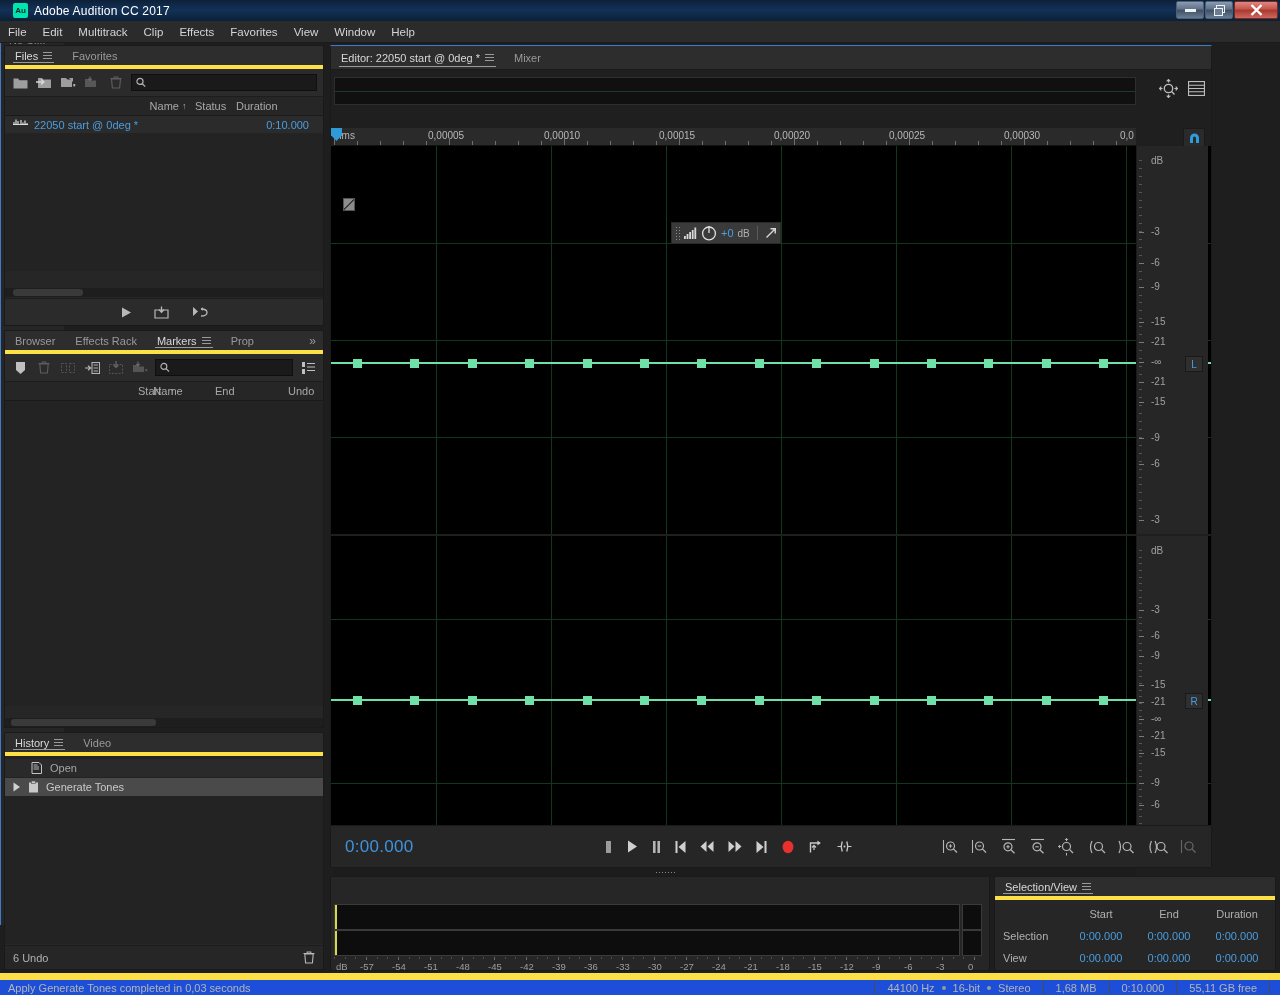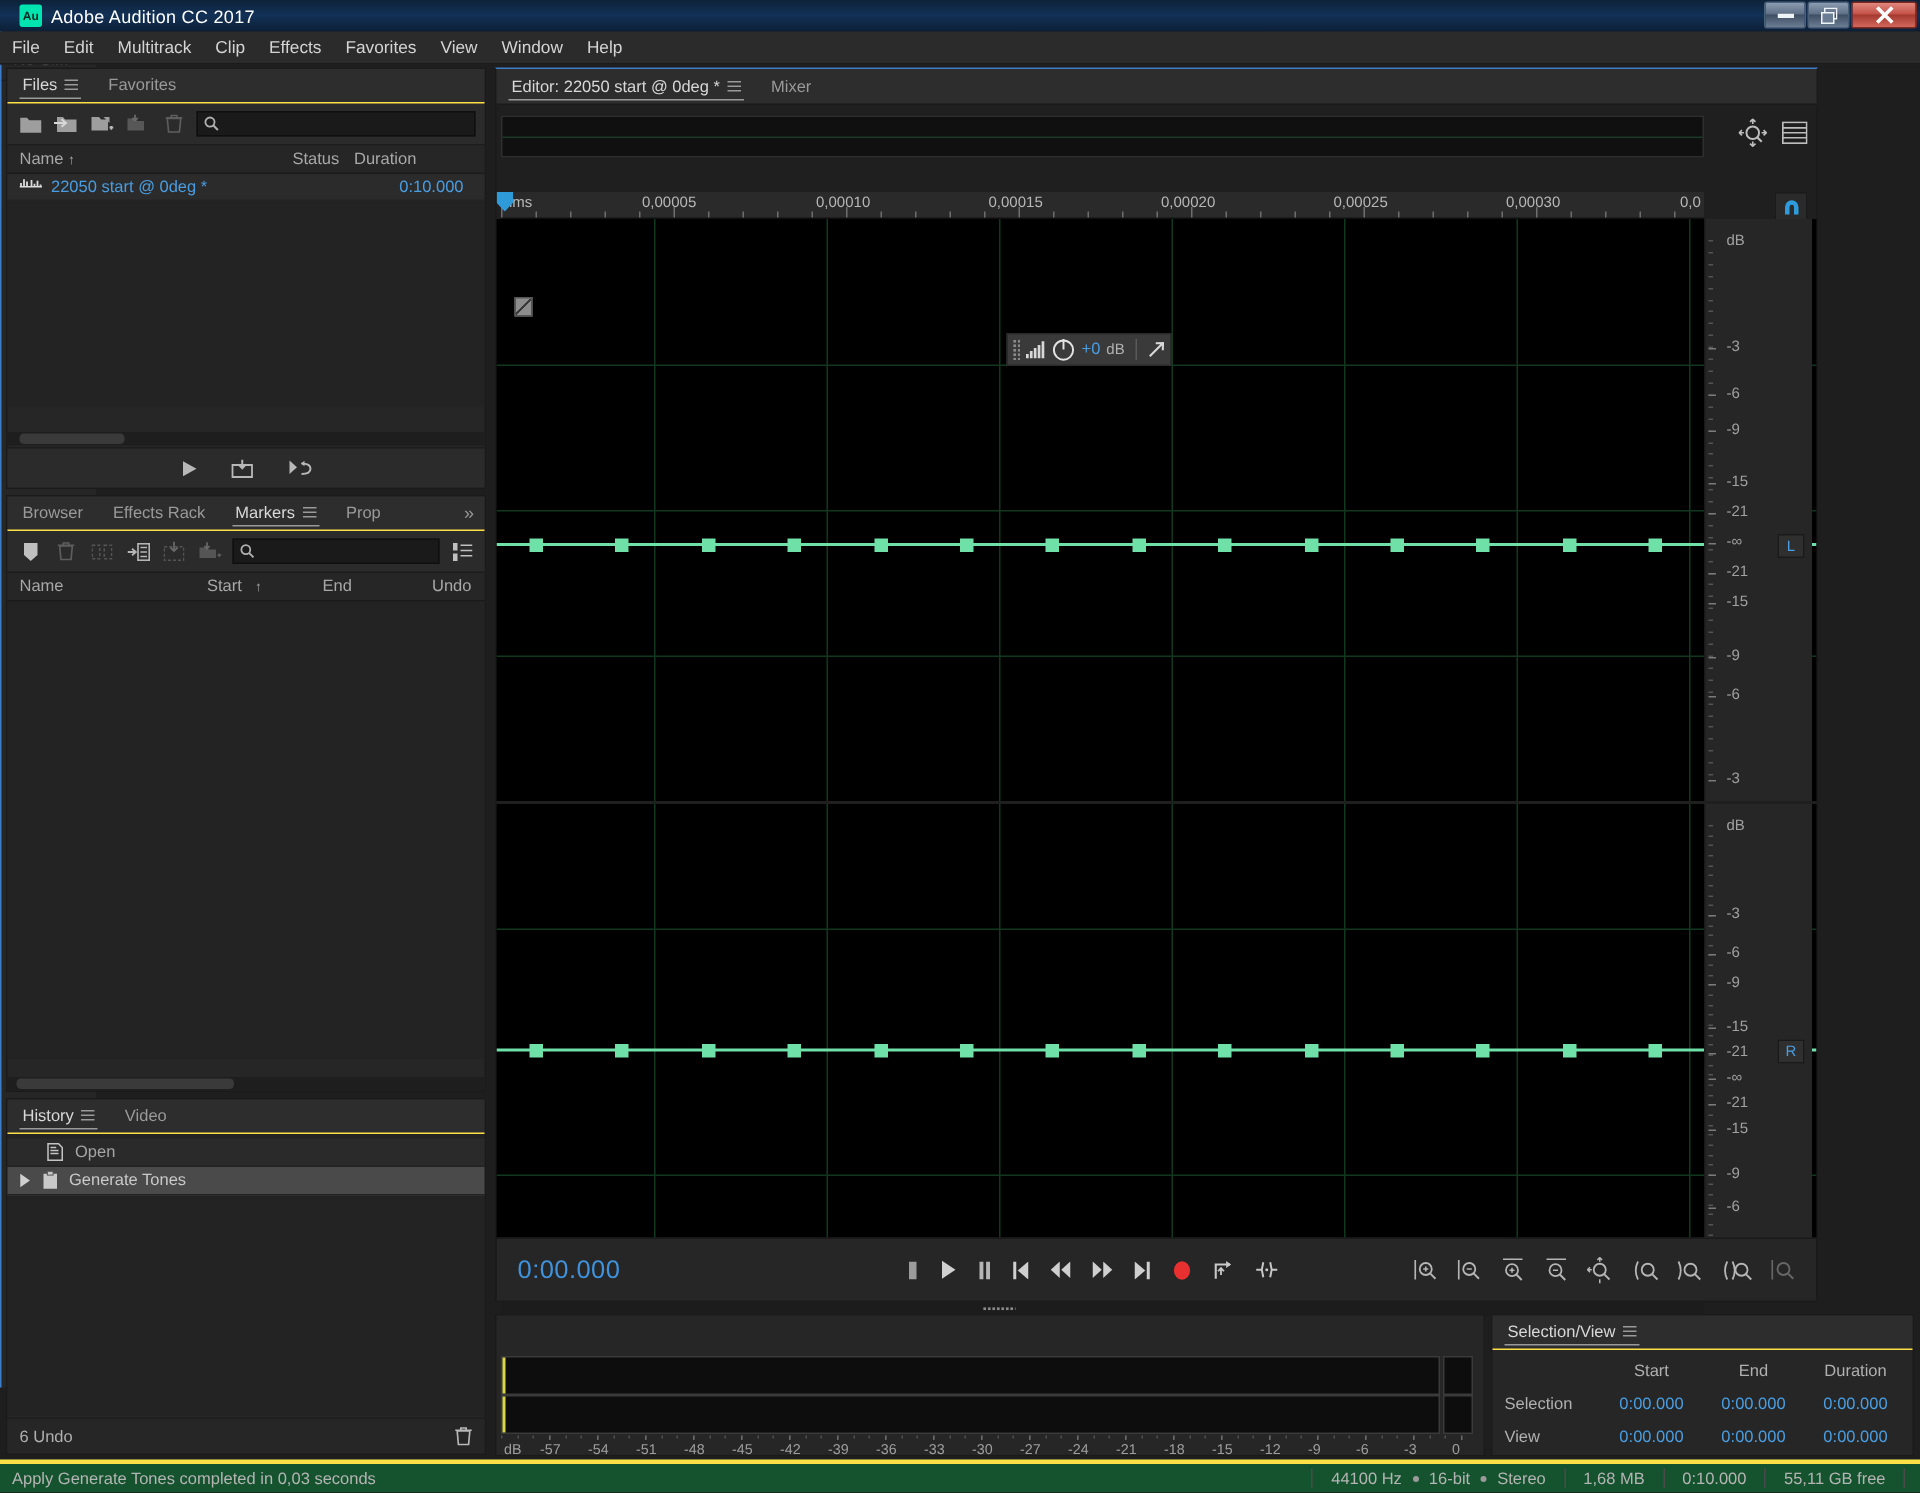--- a/index.html
+++ b/index.html
@@ -48,21 +48,21 @@
     border-bottom: 1px solid #1b1b1b;
   }
   .menu-item {
     padding: 2px 8px; color: #d4d4d4; font-size: 11.5px; cursor: default;
   }
 
   
   .panel { position: absolute; background: #262626; border: 1px solid #1a1a1a; }
   .panel-tabs {
     height: 23px; background: #2d2d2d; display: flex; align-items: stretch;
-    border-bottom: 1px solid #fde047; position: relative; overflow: hidden;
+    border-bottom: 4px solid #fde047; position: relative; overflow: hidden;
   }
   .ptab {
     display: flex; align-items: center; gap: 5px; padding: 0 10px;
     font-size: 11px; color: #9a9a9a; position: relative; cursor: default;
   }
   .ptab.active { color: #d8d8d8; }
   .ptab.active::after {
     content: ""; position: absolute; left: 8px; right: 8px; bottom: 2px;
     height: 1px; background: #9a9a9a;
   }
@@ -85,20 +85,21 @@
   }
   .searchbox input {
     background: transparent; border: 0; outline: none; color: #c8c8c8;
     font-family: inherit; font-size: 11px; width: 100%;
   }
 
   .col-head {
     height: 19px; background: #262626; display: flex; align-items: center;
     font-size: 11px; color: #a8a8a8; border-bottom: 1px solid #1a1a1a;
     padding-left: 8px;
+    justify-content: center;
   }
   .list-body { background: #232323; position: relative; }
   .frow {
     height: 18px; display: flex; align-items: center; font-size: 11px;
     padding-left: 8px; background: #2b2b2b; border-bottom: 1px solid #242424;
   }
   .frow .fname { color: #4a9de0; display: flex; align-items: center; gap: 6px; }
   .frow .fdur { color: #4a9de0; margin-left: auto; padding-right: 14px; }
 
   .hscroll {
@@ -234,21 +235,21 @@
     display: flex; align-items: center; gap: 5px; padding-left: 7px;
     color: #9a9a9a; font-size: 11px; overflow:hidden;
   }
   .es-preset { padding: 14px 8px 4px 8px; color: #8a8a8a; font-size: 11px; }
   .es-hint { padding: 6px 8px; color: #8a8a8a; font-size: 11px; line-height: 1.38;
     word-break: break-all; }
 
   
   .statusbar {
     position: absolute; left: 0; bottom: 0; width: 1280px; height: 22px;
-    background: #14532d; border-top: 3px solid #fde047;
+    background: #1d4ed8; border-top: 7px solid #fde047;
     display: flex; align-items: center; font-size: 11px; color: #b4b4b4;
   }
   .status-msg { padding-left: 8px; }
   .status-right { margin-left: auto; display: flex; align-items: center; }
   .status-right .cell { padding: 0 2px; }
   .dotsep { display:inline-block; width:4px; height:4px; border-radius:50%;
     background:#9a9a9a; margin: 0 5px; vertical-align: middle; }
   .vsplit { width:1px; height:13px; background:#4a4a4a; margin: 0 10px; }
   svg { display: block; }
 </style>

